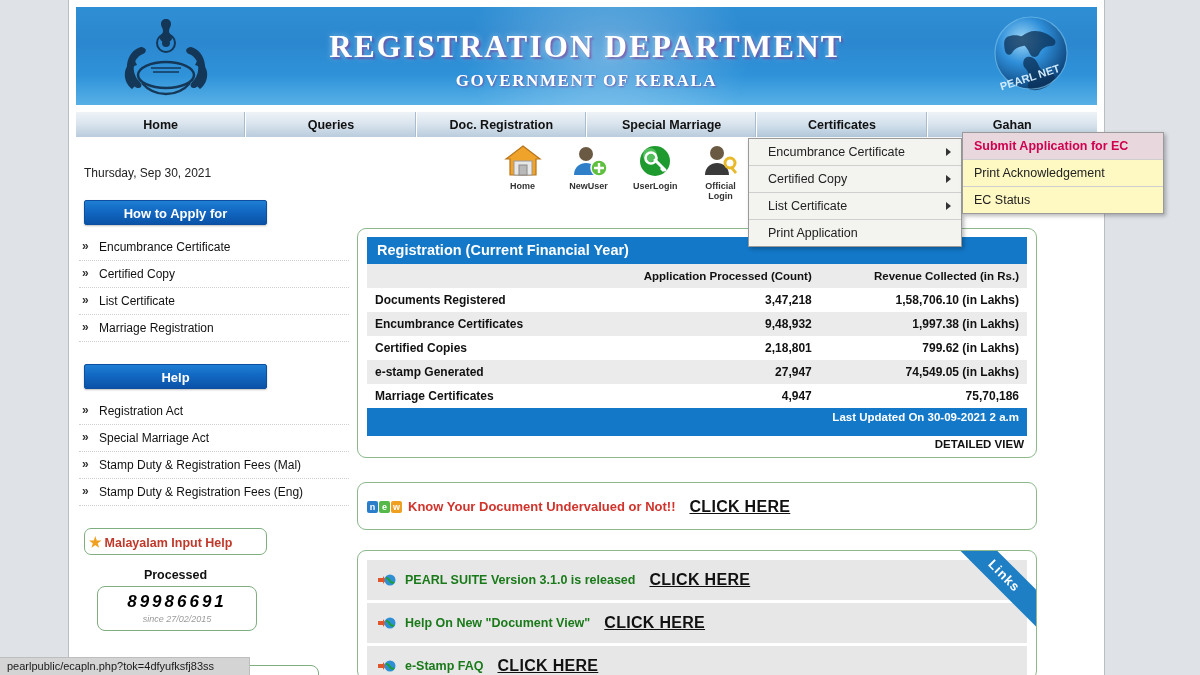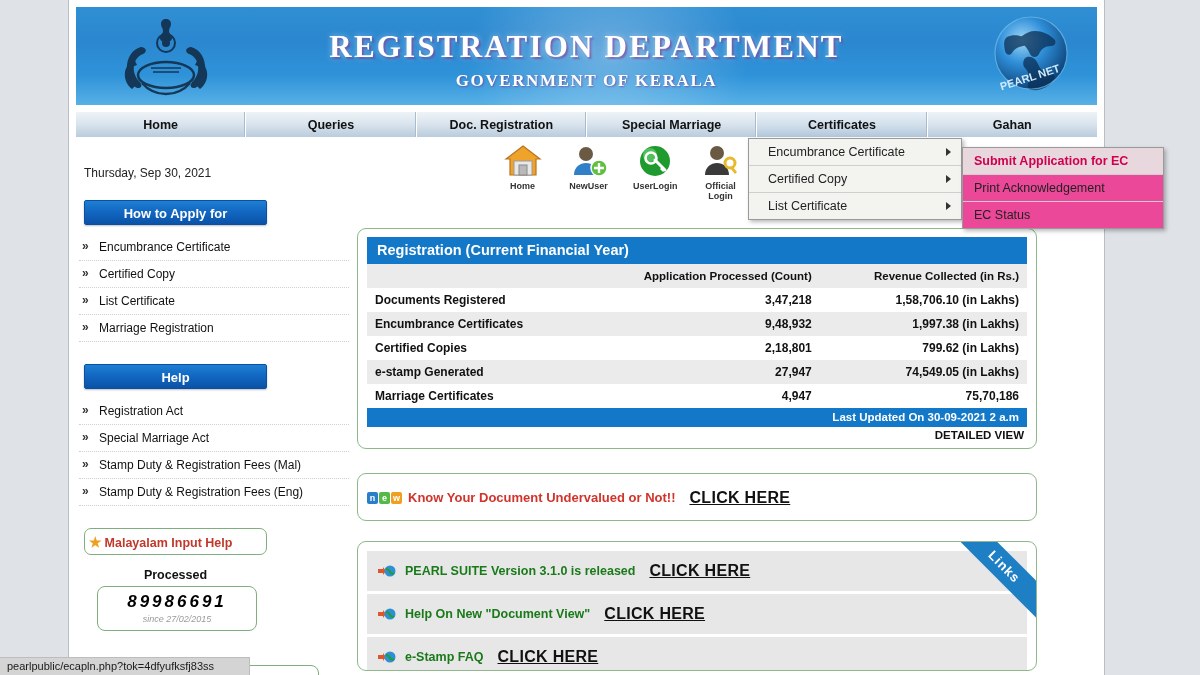--- a/index.html
+++ b/index.html
@@ -72,22 +72,22 @@
     padding:0 16px 0 19px;font-size:12.5px;color:#222;
     border-bottom:1px solid #cfcfcf;white-space:nowrap;cursor:default;
   }
   .dropdown .mi:last-child{border-bottom:none;}
   .dropdown .mi .arr{
     position:absolute;right:10px;top:50%;transform:translateY(-50%);
     width:0;height:0;border-left:5px solid #333;
     border-top:4px solid transparent;border-bottom:4px solid transparent;
   }
   .submenu{
-    position:absolute;left:962px;top:147px;width:200px;
-    background:#ec4899;border:1px solid #9a9a9a;
+    position:absolute;left:962px;top:132px;width:200px;
+    background:#fef9c3;border:1px solid #9a9a9a;
     box-shadow:2px 2px 4px rgba(0,0,0,.28);
     z-index:50;
   }
   .submenu .mi{
     height:26px;line-height:26px;padding:0 10px 0 11px;
     font-size:12.5px;color:#222;border-bottom:1px solid #cfcfcf;
     white-space:nowrap;cursor:default;
   }
   .submenu .mi:last-child{border-bottom:none;}
   .submenu .mi.hl{
@@ -158,21 +158,21 @@
     padding:6px 8px;text-align:right;white-space:nowrap;
   }
   table.reg th.c0{text-align:left;width:200px;}
   table.reg td{padding:5px 8px;color:#111;font-weight:bold;font-size:12px;}
   table.reg td.c0{text-align:left;}
   table.reg td.c1,table.reg td.c2{text-align:right;white-space:nowrap;}
   table.reg tr.alt td.c1{background:#ebebeb;}
   table.reg tr.alt td.c2{background:#ebebeb;}
   table.reg tr.alt td.c0{background:#ebebeb;}
   .lastupd{
-    height:19px;line-height:19px;background:#1378c8;color:#fff;
+    height:28px;line-height:19px;background:#1378c8;color:#fff;
     font-size:11.5px;font-weight:bold;text-align:right;padding-right:8px;
   }
   .detview{text-align:right;font-size:11.5px;font-weight:bold;color:#111;
     margin-top:2px;padding-right:3px;cursor:pointer;}
 
   .card.notice{width:680px;margin-top:24px;height:48px;display:flex;align-items:center;}
   .newbadge{display:inline-flex;gap:1px;margin-right:6px;}
   .newbadge span{
     width:11px;height:12px;line-height:12px;text-align:center;
     font-size:9px;font-weight:bold;color:#fff;border-radius:2px;
@@ -526,20 +526,23 @@
       <span class="arr"></span>
     </div>
     <div class="mi">
       <span>Certified Copy</span>
       <span class="arr"></span>
     </div>
     <div class="mi">
       <span>List Certificate</span>
       <span class="arr"></span>
     </div>
+    <div class="mi">
+      <span>Print Application</span>
+    </div>
   </div>
 
   <div class="submenu">
     <div class="mi hl">
       <span>Submit Application for EC</span>
     </div>
     <div class="mi">
       <span>Print Acknowledgement</span>
     </div>
     <div class="mi">

